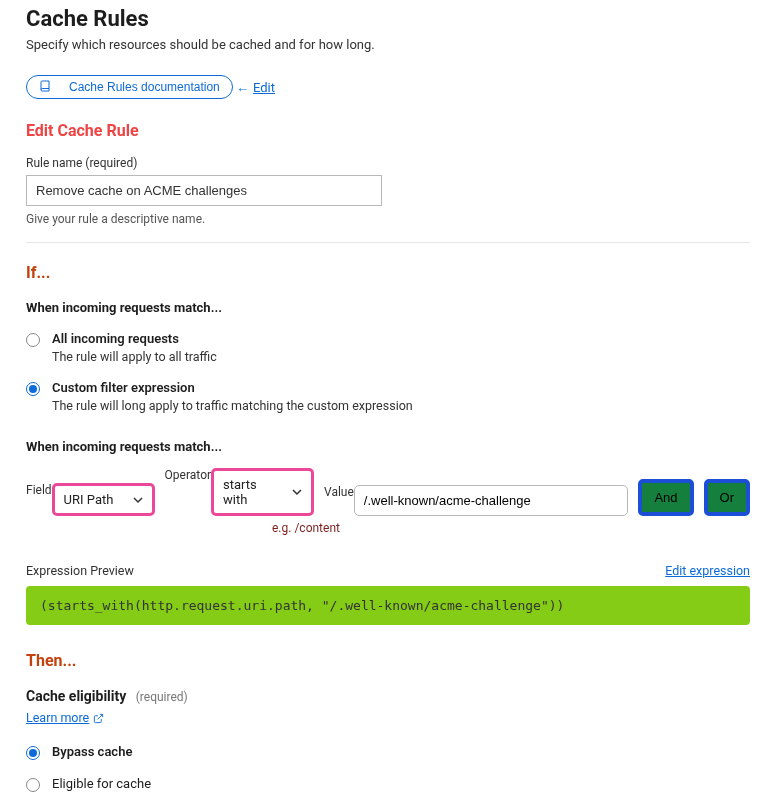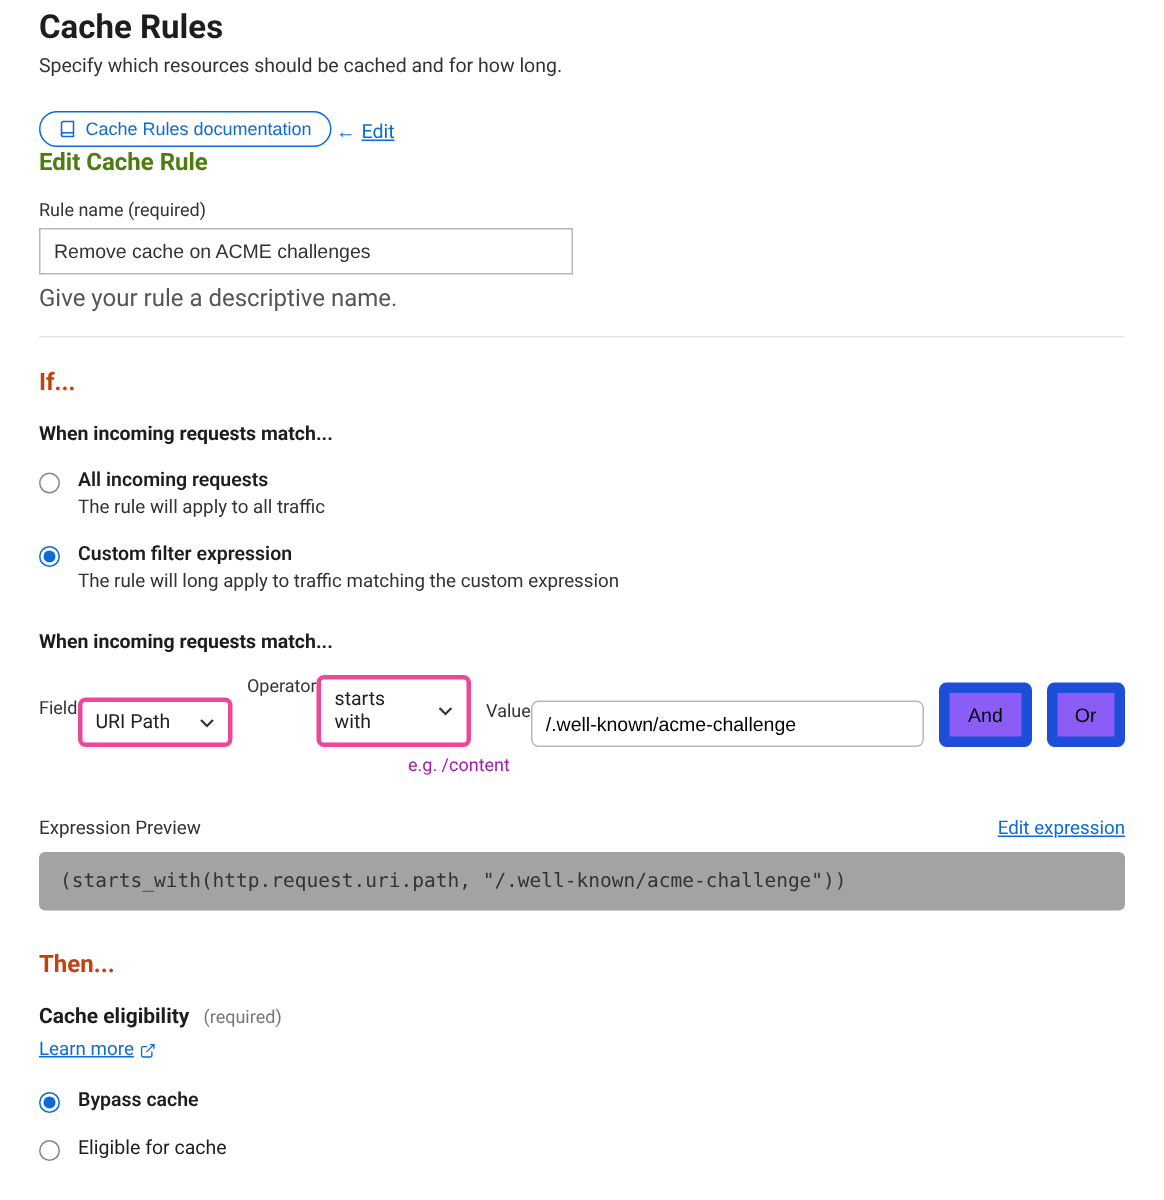--- a/index.html
+++ b/index.html
@@ -1,51 +1,51 @@
 <!DOCTYPE html>
 <html><head>
   <meta charset="utf-8">
   <style>
     * { box-sizing: border-box; margin: 0; padding: 0; }
     body { font-family: -apple-system, BlinkMacSystemFont, "Segoe UI", Roboto, Helvetica, Arial, sans-serif; color: #222; font-size: 13px; width: 776px; background:#fff; }
     .page { padding: 6px 26px 30px 26px; }
     h1 { font-size: 22px; font-weight: 700; margin-bottom: 6px; color:#1d1d1d; }
     .subtitle { font-size: 13px; color:#333; margin-bottom: 10px; }
-    .doc-btn { display:inline-flex; align-items:center; gap:6px; border:1px solid #0c6bd8; color:#0c6bd8; border-radius: 14px; padding: 4px 12px; font-size: 12px; background:#fff; cursor:pointer; }
+    .doc-btn { display:inline-flex; align-items:flex-start; gap:18px; border:1px solid #0c6bd8; color:#0c6bd8; border-radius: 14px; padding: 4px 12px; font-size: 12px; background:#fff; cursor:pointer; }
     .doc-btn svg { width:12px; height:12px; }
     .back-link { display:inline-flex; align-items:center; gap:4px; margin-top: 18px; font-size:13px; color:#0c6bd8; cursor:pointer; }
     .back-link .txt { text-decoration: underline; }
-    .section-title { font-size: 16px; font-weight: 700; color:#4d7c0f; }
+    .section-title { font-size: 16px; font-weight: 700; margin-top: 22px; color:#ef4444; }
     .field-label { font-size: 12px; color:#333; margin-top: 16px; margin-bottom: 5px; }
     .text-input { width: 356px; padding: 7px 9px; font-size: 13px; border:1px solid #b8b8b8; border-radius:0; color:#333; }
-    .helper { font-size: 16px; color:#555; margin-top: 6px; }
+    .helper { font-size: 12px; color:#555; margin-top: 6px; }
     .hr { border: none; border-top: 1px solid #e6e6e6; margin: 16px 0 0 0; }
     .sub-heading { font-size: 16px; font-weight: 700; margin-top: 20px; color:#c2410c; }
     .sub-bold { font-size: 13px; font-weight: 700; margin-top: 18px; color:#1d1d1d; }
     .radio-row { display:flex; gap: 12px; margin-top: 16px; align-items:flex-start; }
     .radio-outer { width:14px; height:14px; border-radius:50%; border:1px solid #888; margin-top: 2px; flex-shrink:0; display:flex; align-items:center; justify-content:center; background:#fff; }
     .radio-outer.selected { border-color:#0c6bd8; }
     .radio-inner { width:8px; height:8px; border-radius:50%; background:#0c6bd8; }
     .radio-title { font-size:13px; font-weight:600; color:#1d1d1d; }
     .radio-desc { font-size:12.5px; color:#333; margin-top:3px; }
     .expr-builder { display:flex; gap: 10px; align-items:flex-end; margin-top: 6px; }
     .col { display:flex; flex-direction:row; }
     .col-label { font-size:12px; color:#333; margin-bottom: 5px; }
     .select { display:flex; align-items:center; justify-content:space-between; border:3px solid #ec4899; border-radius:5px; padding: 6px 9px; font-size:13px; background:#fff; cursor:pointer; }
     .select .caret { margin-left:8px; }
     .w-field { width: 103px; }
     .w-op { width: 103px; }
     .w-val { width: 408px; }
     .val-input { width: 100%; padding: 7px 9px; font-size:13px; border:1px solid #b8b8b8; border-radius:5px; }
-    .btn-sq { border:7px solid #1d4ed8; background:#8b5cf6; border-radius:5px; padding:7px 12px; font-size:13px; cursor:pointer; min-width:40px; text-align:center; }
-    .hint-under { font-size:12px; color:#a21caf; margin-top:5px; }
+    .btn-sq { border:4px solid #1d4ed8; background:#15803d; border-radius:5px; padding:7px 12px; font-size:13px; cursor:pointer; min-width:40px; text-align:center; }
+    .hint-under { font-size:12px; color:#7f1d1d; margin-top:5px; }
     .preview-row { display:flex; justify-content:space-between; align-items:flex-end; margin-top: 28px; }
     .preview-label { font-size:12.5px; color:#333; }
     .edit-expr { font-size:12.5px; color:#0c6bd8; text-decoration:underline; cursor:pointer; }
-    .code-block { background:#a3a3a3; border-radius:4px; padding: 12px 14px; margin-top:8px; font-family: ui-monospace, SFMono-Regular, Menlo, Consolas, monospace; font-size:13px; color:#333; white-space:pre; overflow-x:auto; }
+    .code-block { background:#84cc16; border-radius:4px; padding: 12px 14px; margin-top:8px; font-family: ui-monospace, SFMono-Regular, Menlo, Consolas, monospace; font-size:13px; color:#333; white-space:pre; overflow-x:auto; }
     .inline-req { font-size:12px; color:#777; font-weight:400; }
     .eligibility-title { font-size:14px; font-weight:700; margin-top: 18px; color:#1d1d1d; }
     .paragraph { font-size:12.5px; color:#333; margin-top:5px; line-height:1.5; }
     .learn-more { color:#0c6bd8; text-decoration:underline; cursor:pointer; display:inline-flex; align-items:center; gap:4px; }
     svg.caret { width:10px; height:10px; }
     svg.ext { width:11px; height:11px; vertical-align:middle; }
   </style>
 </head>
 <body>
 

